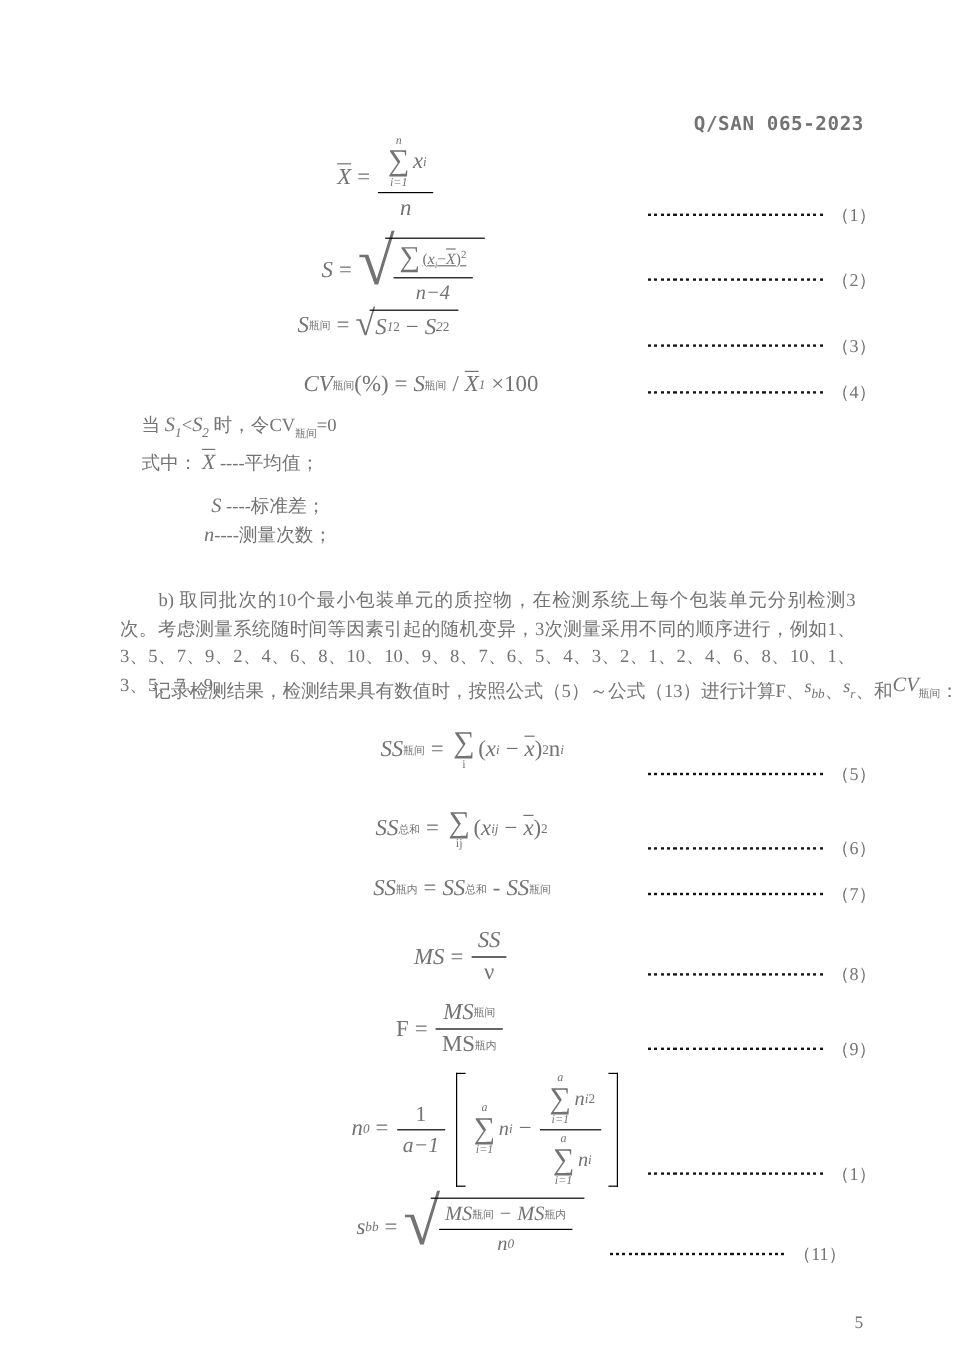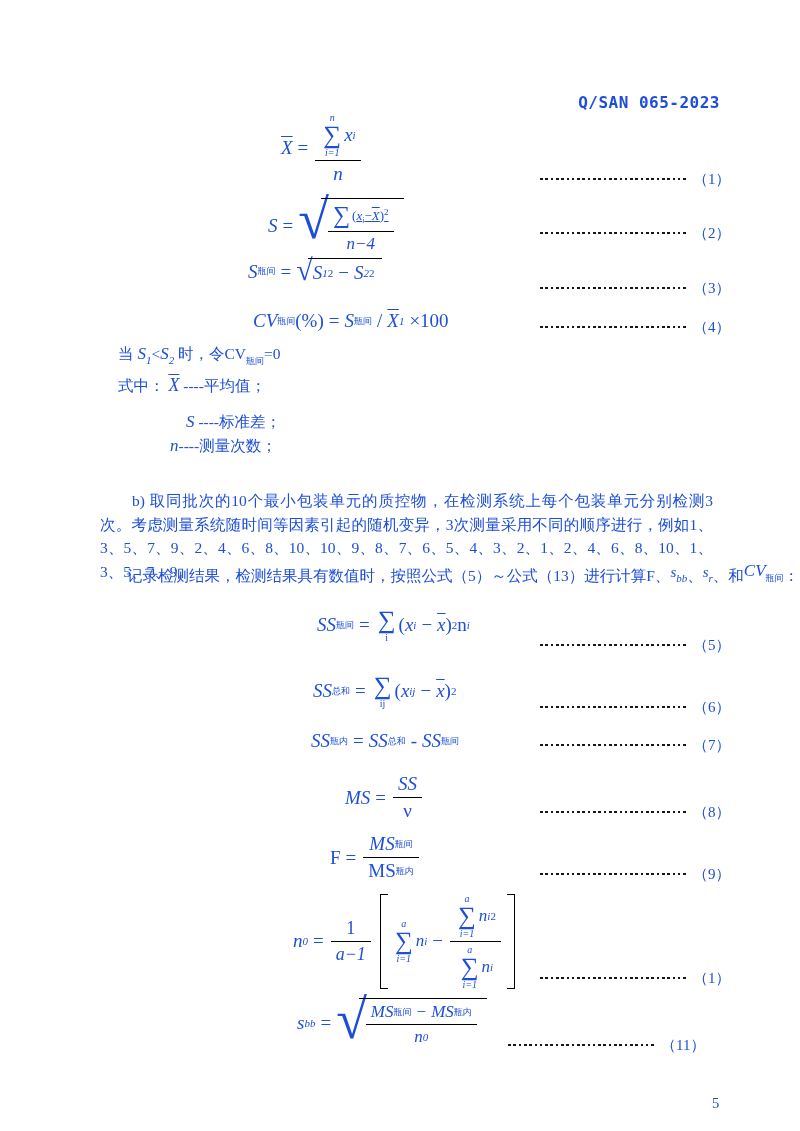--- a/index.html
+++ b/index.html
@@ -1,17 +1,17 @@
 <!DOCTYPE html>
 <html><head>
 <meta charset="utf-8">
 <style>
   html,body{margin:0;padding:0;background:#e8e8e8;}
   .page{position:relative;width:800px;height:1131px;background:#ffffff;overflow:hidden;
-        font-family:"Liberation Serif",serif;color:#1d4ed8;}
+        font-family:"Liberation Serif",serif;color:#737373;}
   .hdr{position:absolute;top:93px;right:80px;font-family:"DejaVu Sans Mono",monospace;
        font-weight:bold;font-size:16px;letter-spacing:0.5px;}
   
   .eq{position:absolute;display:flex;align-items:center;font-size:19px;white-space:nowrap;}
   .mi{font-style:italic;}
   .mn{font-style:normal;}
   .mo{font-style:normal;padding:0 5px;}
   .ovl{text-decoration:overline;}
   .sb{font-size:11px;font-style:italic;vertical-align:-5px;}
   .sbc{font-size:9px;font-style:normal;vertical-align:-5px;}
@@ -143,21 +143,21 @@
     <span>当</span>
     <span class="mi s17">S</span><span class="sb">1</span><span class="mn">&lt;</span><span class="mi s17">S</span><span class="sb">2</span>
     <span>时，令CV</span><span class="sbc">瓶间</span><span>=0</span>
   </div>
 
   <div class="zh" style="left:118px;top:374px">
     <span>式中：</span>
     <span class="mi ovl" style="font-size:18px">X</span>
     <span>----</span><span>平均值；</span>
   </div>
-  <div class="zh" style="left:186px;top:410px">
+  <div class="zh" style="left:176px;top:410px">
     <span class="mi s17">S</span>
     <span>----</span><span>标准差；</span>
   </div>
   <div class="zh" style="left:170px;top:434px">
     <span class="mi s17">n</span><span>----</span><span>测量次数；</span>
   </div>
 
   <div class="zh para ind" style="left:100px;top:489px;width:613px">b) 取同批次的10个最小包装单元的质控物，在检测系统上每个包装单元分别检测3次。考虑测量系统随时间等因素引起的随机变异，3次测量采用不同的顺序进行，例如1、3、5、7、9、2、4、6、8、10、10、9、8、7、6、5、4、3、2、1、2、4、6、8、10、1、3、5、7、9。</div>
 
   <div class="zh" style="left:100px;top:564px;white-space:nowrap;text-indent:27px">

